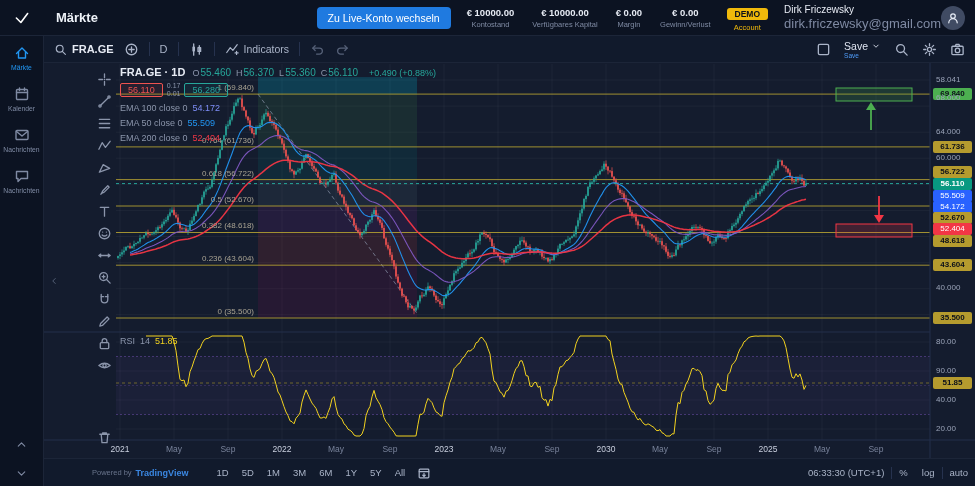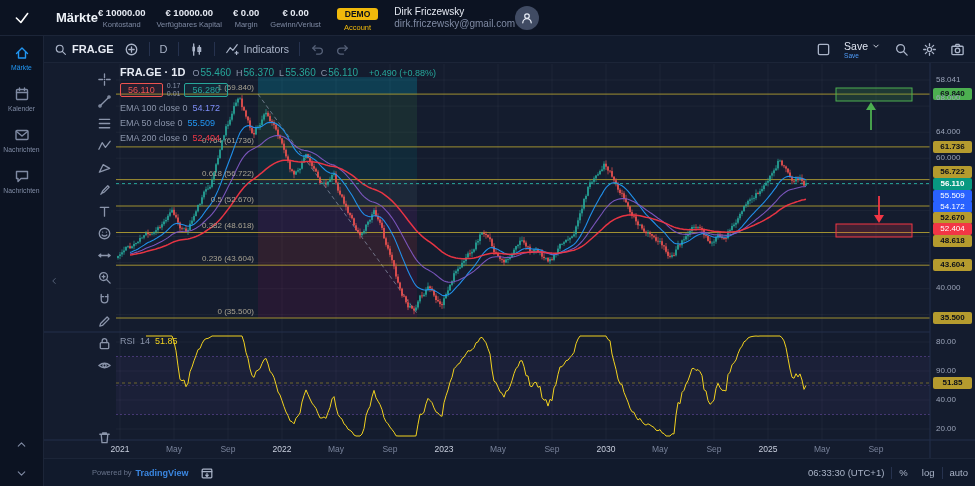--- a/index.html
+++ b/index.html
@@ -8,29 +8,29 @@
   .ic{display:inline-flex;align-items:center;justify-content:center}
   .ic svg{width:100%;height:100%}
   .ic10{width:10px;height:10px}.ic13{width:13px;height:13px}.ic14{width:14px;height:14px}
   .ic15{width:15px;height:15px}.ic16{width:16px;height:16px}.ic18{width:18px;height:18px}
   #chart-svg{position:absolute;left:0;top:0;z-index:1}
   
   #topbar{position:absolute;left:0;top:0;width:975px;height:36px;background:#0c1322;border-bottom:1px solid #1c2538;display:flex;align-items:center;z-index:4}
   #logo{width:44px;height:36px;display:flex;align-items:center;justify-content:center;color:#fff;cursor:pointer}
   #page-title{margin-left:12px;font-size:13px;font-weight:700;color:#eef2f8}
   #cta{margin-left:auto;margin-right:16px;background:#1f7ae0;color:#fff;border:none;border-radius:4px;font-size:10.5px;padding:5px 11px;font-family:inherit;cursor:pointer}
-  #stats{display:flex;gap:11px;margin-right:16px}
+  #stats{display:flex;gap:18px;margin-right:16px}
   .stat-v{font-size:9.5px;color:#e7ebf4;text-align:center;font-weight:600}
   .stat-l{font-size:7.5px;color:#7f8aa3;text-align:center;margin-top:2px}
   #demo-wrap{margin-right:16px;text-align:center}
   #demo-badge{background:#f0b90b;color:#0b0f1a;font-weight:700;font-size:8.5px;padding:1px 8px;border-radius:3px;display:inline-block}
   #demo-label{font-size:7.5px;color:#f0b90b;margin-top:2px}
   #userblock{cursor:pointer}
   #username{font-size:10px;color:#e7ebf4}
-  #useremail{font-size:10px;color:#7f8aa3;margin-top:1px}
+  #useremail{font-size:13px;color:#7f8aa3;margin-top:1px}
   #avatar{width:24px;height:24px;border-radius:50%;background:#404b63;color:#e6ebf5;display:flex;align-items:center;justify-content:center;margin-right:10px;cursor:pointer}
   
   #sidebar{position:absolute;left:0;top:36px;width:44px;height:450px;background:#0c1322;border-right:1px solid #1c2538;z-index:4}
   .nav-item{display:flex;flex-direction:column;align-items:center;gap:3px;padding:9px 0 6px;color:#7f8aa3;cursor:pointer}
   .nav-item.active{color:#2196f3}
   .nav-lb{font-size:6.8px}
   #sidebar-bottom{position:absolute;bottom:6px;left:0;width:100%;display:flex;flex-direction:column;align-items:center;gap:16px;color:#7f8aa3}
   
   #toolbar{position:absolute;left:44px;top:36px;width:931px;height:27px;background:#111a2c;border-bottom:1px solid #1c2538;display:flex;padding:0 10px;z-index:4}
   .tb-left{display:flex;align-items:center;gap:10px}
@@ -1003,20 +1003,21 @@
 
   <div id="topbar">
     <div id="logo">
         <span class="ic ic18">
           <svg viewBox="0 0 16 16" fill="none" stroke="currentColor" stroke-width="1.4" stroke-linecap="round" stroke-linejoin="round">
             <path d="M3 8 L7 12 L13 4"></path>
           </svg>
         </span>
       </div>
     <div id="page-title">Märkte</div>
+    <button id="cta">Zu Live-Konto wechseln</button>
     <div id="stats">
         <div>
           <div class="stat-v">€ 10000.00</div>
           <div class="stat-l">Kontostand</div>
         </div>
         <div>
           <div class="stat-v">€ 10000.00</div>
           <div class="stat-l">Verfügbares Kapital</div>
         </div>
         <div>
@@ -1184,20 +1185,30 @@
             <circle cx="8" cy="9" r="2.4"></circle>
             <path d="M5.5 4.5 L6.5 2.5 H9.5 L10.5 4.5"></path>
           </svg>
         </span>
     </div>
   </div>
 
   <div id="bottombar">
     <span id="powered">Powered by</span>
     <a id="tv-link">TradingView</a>
+    <div id="ranges">
+        <span class="range-btn">1D</span>
+        <span class="range-btn">5D</span>
+        <span class="range-btn">1M</span>
+        <span class="range-btn">3M</span>
+        <span class="range-btn">6M</span>
+        <span class="range-btn">1Y</span>
+        <span class="range-btn">5Y</span>
+        <span class="range-btn">All</span>
+      </div>
     <span class="ic ic14 mut" style="margin-left:12px">
         <svg viewBox="0 0 16 16" fill="none" stroke="currentColor" stroke-width="1.4" stroke-linecap="round" stroke-linejoin="round">
           <rect x="2.5" y="3.5" width="11" height="10" rx="1"></rect>
           <path d="M2.5 6.5 H13.5 M8 8.5 V12 M6.5 10.5 L8 12 L9.5 10.5"></path>
         </svg>
       </span>
     <div class="bb-spacer"></div>
     <span class="bb-txt"><span>06:33:30</span> <span>(UTC+1)</span></span>
     <span class="bb-div"></span>
     <span class="bb-txt">%</span>

